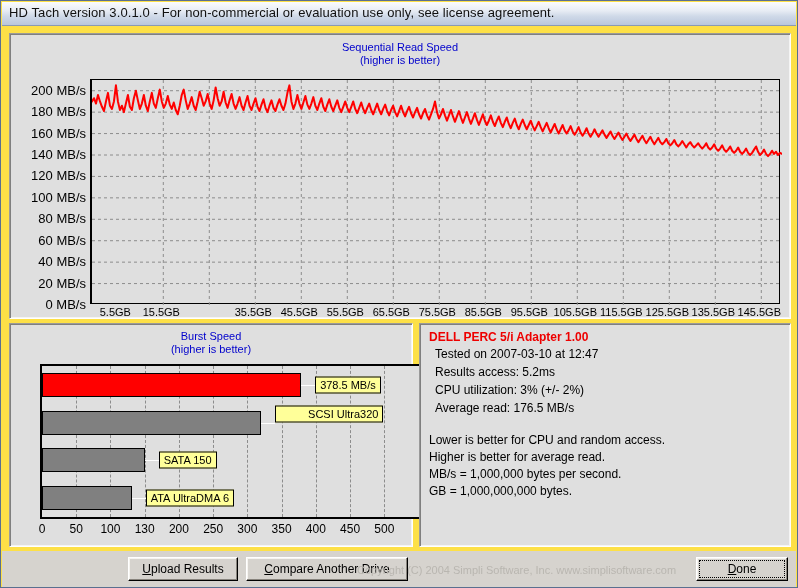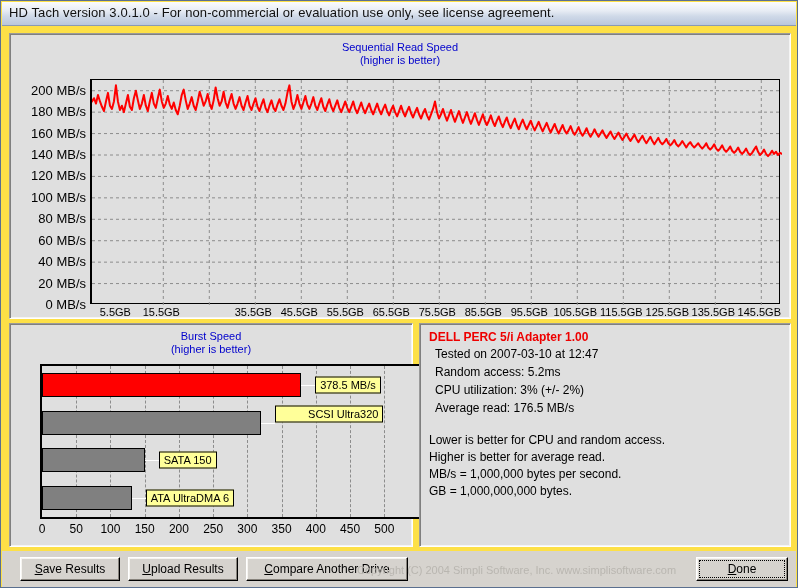--- a/index.html
+++ b/index.html
@@ -344,48 +344,47 @@
         <div class="bar-leader" style="left: 102.692px; top: 94.375px; width: 14px;"></div>
         <div class="bar-label" style="left: 116.692px; top: 94.375px;">SATA 150</div>
         <div class="bar" style="left: 0px; top: 120.125px; width: 89.6846px; background: rgb(128, 128, 128);"></div>
         <div class="bar-leader" style="left: 89.6846px; top: 132.125px; width: 14px;"></div>
         <div class="bar-label" style="left: 103.685px; top: 132.125px;">ATA UltraDMA 6</div>
       </div>
     <div class="burst-xlabels" id="burst-xlabels">
         <div class="burst-xlabel" style="left: 2px;">0</div>
         <div class="burst-xlabel" style="left: 36.2308px;">50</div>
         <div class="burst-xlabel" style="left: 70.4615px;">100</div>
-        <div class="burst-xlabel" style="left: 104.692px;">150</div>
+        <div class="burst-xlabel" style="left: 104.692px;">130</div>
         <div class="burst-xlabel" style="left: 138.923px;">200</div>
         <div class="burst-xlabel" style="left: 173.154px;">250</div>
         <div class="burst-xlabel" style="left: 207.385px;">300</div>
         <div class="burst-xlabel" style="left: 241.615px;">350</div>
         <div class="burst-xlabel" style="left: 275.846px;">400</div>
         <div class="burst-xlabel" style="left: 310.077px;">450</div>
         <div class="burst-xlabel" style="left: 344.308px; text-align: center;">500</div>
       </div>
   </div>
 
   <div class="panel" id="info-panel">
     <div class="info-inner">
       <div class="drive-name">DELL PERC 5/i Adapter 1.00</div>
       <div class="info-line">Tested on 2007-03-10 at 12:47</div>
-      <div class="info-line">Random access: 5.2ms</div>
+      <div class="info-line">Results access: 5.2ms</div>
       <div class="info-line">CPU utilization: 3% (+/- 2%)</div>
       <div class="info-line">Average read: 176.5 MB/s</div>
       <div class="info-gap"></div>
       <div class="info-note">Lower is better for CPU and random access.</div>
       <div class="info-note">Higher is better for average read.</div>
       <div class="info-note">MB/s = 1,000,000 bytes per second.</div>
       <div class="info-note">GB = 1,000,000,000 bytes.</div>
     </div>
   </div>
 
   <div id="bottombar">
-    <div class="btn" id="btn-save" style="left:18px;width:100px;"><u>S</u>ave Results</div>
     <div class="btn" id="btn-upload" style="left:126px;width:110px;"><u>U</u>pload Results</div>
     <div class="btn" id="btn-compare" style="left:244px;width:162px;"><u>C</u>ompare Another Drive</div>
     <div id="copyright">Copyright (C) 2004 Simpli Software, Inc. www.simplisoftware.com</div>
     <div class="btn" id="btn-done">
       <span id="done-label"><u>D</u>one</span>
       <span class="focus-ring"></span>
     </div>
   </div>
 
 </div>

